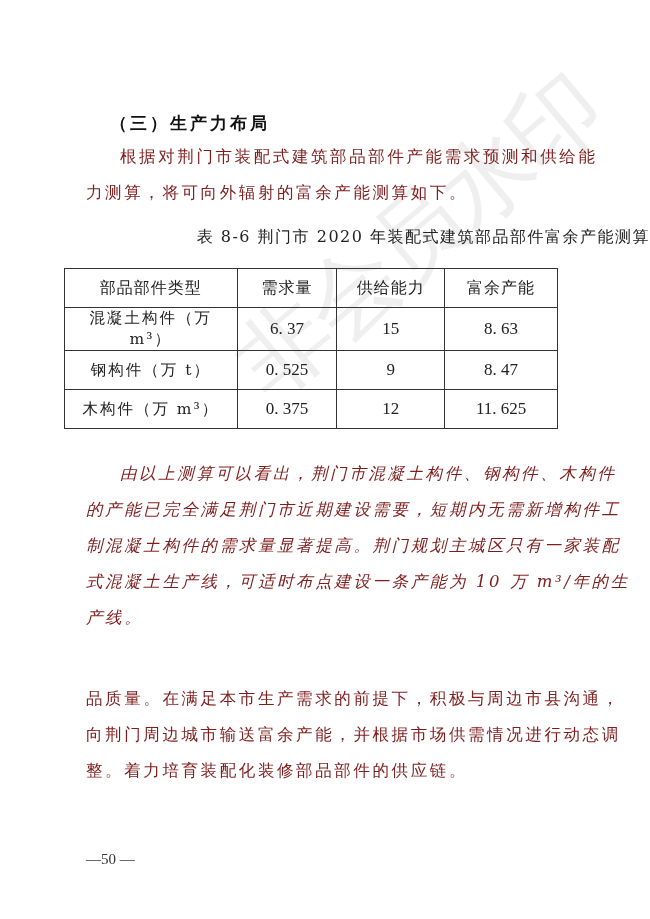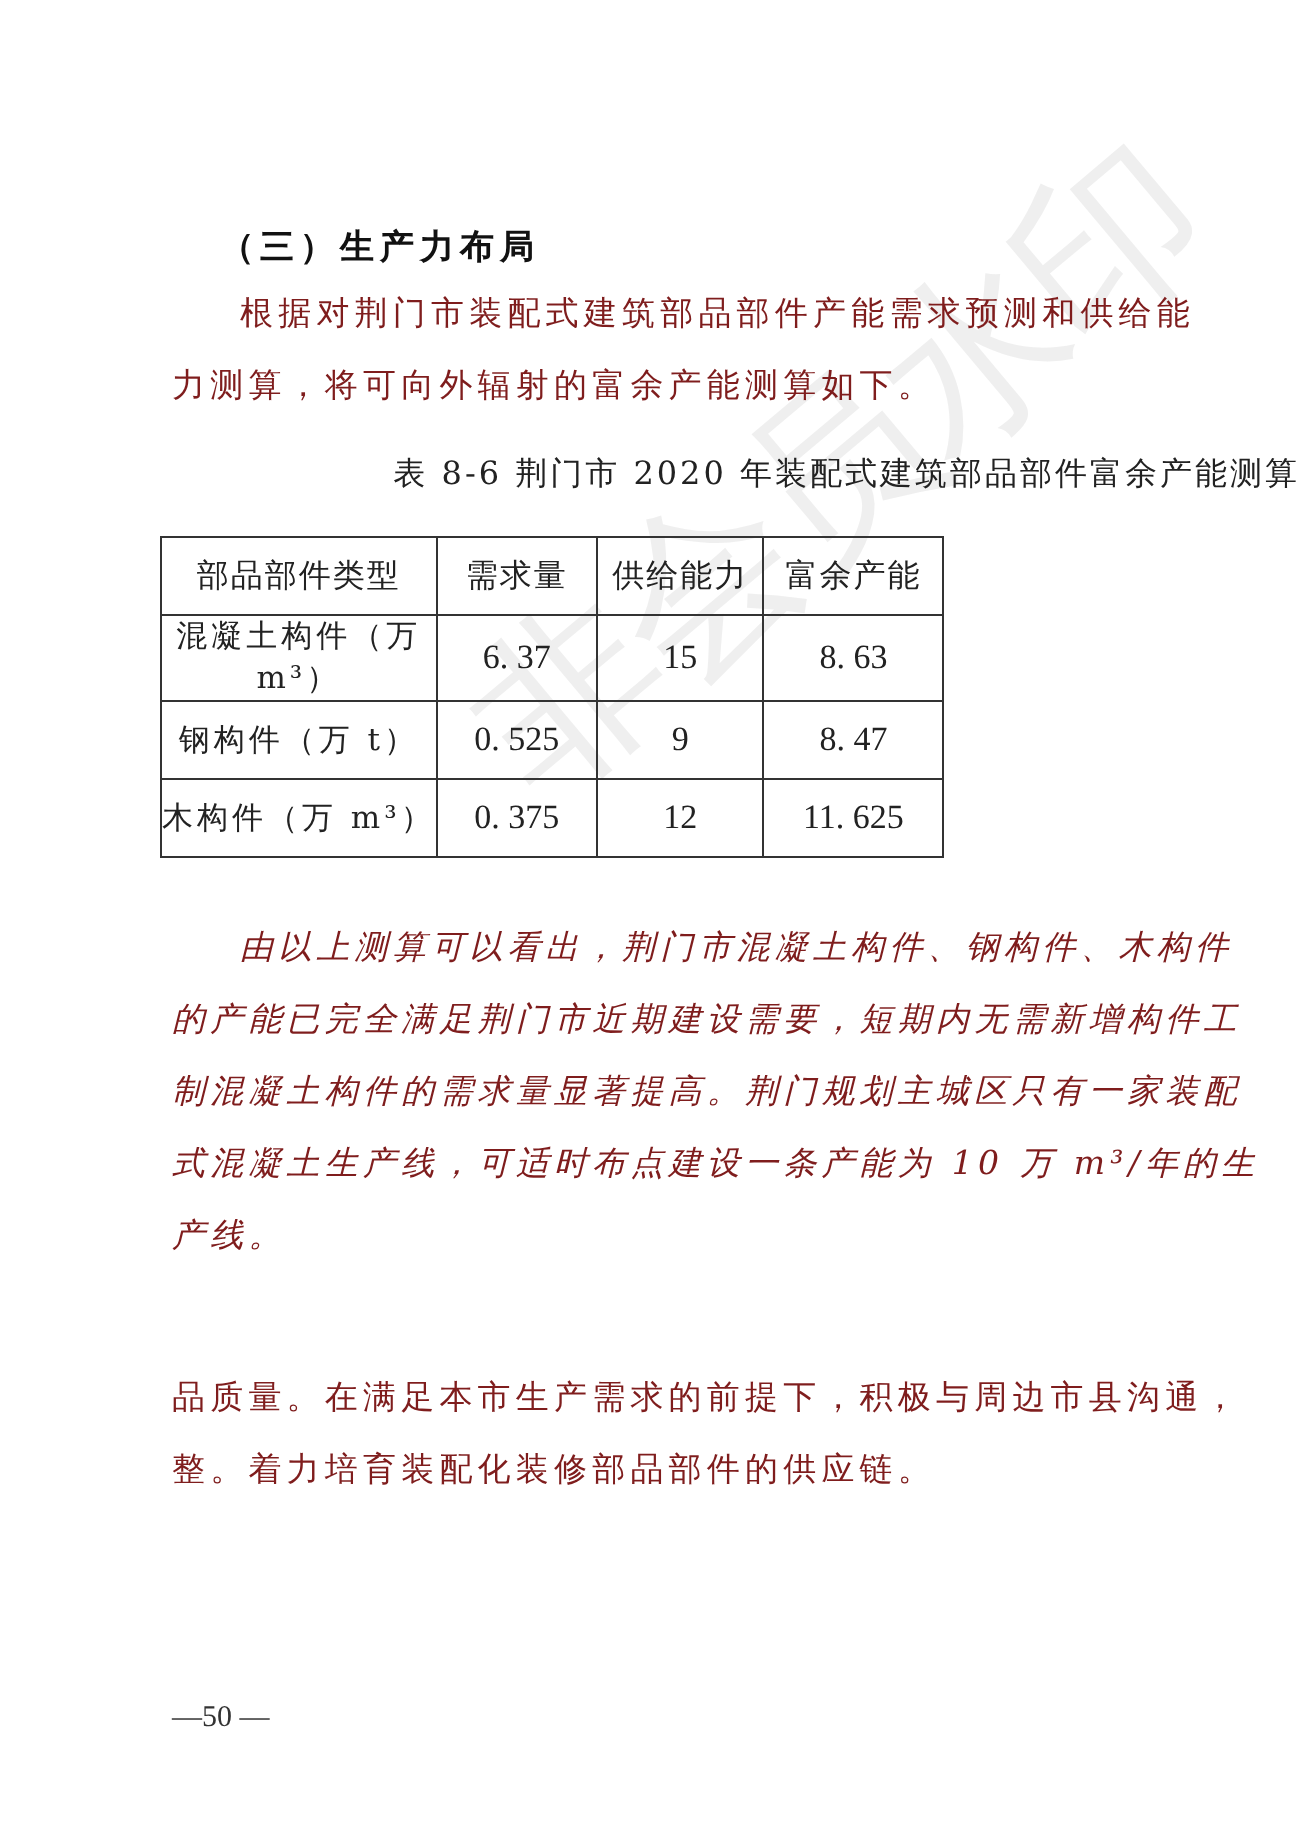--- a/index.html
+++ b/index.html
@@ -7,21 +7,21 @@
          font-family: "DejaVu Serif", "Liberation Serif", serif; color: #222; }
   .page { position: absolute; left: 0; top: 0; width: 650px; height: 919px; }
   .heading { position: absolute; left: 110px; top: 112px; font-size: 17px; font-weight: bold;
              letter-spacing: 3px; color: #111; text-align: right; }
   .para { position: absolute; left: 86px; width: 490px; font-size: 16.5px; line-height: 36px;
           letter-spacing: 2.6px; text-align: justify; color: #7f1d1d; }
   .para .line { display: block; white-space: nowrap; }
   .indent { padding-left: 34px; }
   .caption { position: absolute; left: 0; width: 650px; top: 227px; text-align: right;
              font-size: 16px; letter-spacing: 1.5px; color: #222; }
-  table.data { position: absolute; left: 80px; top: 268px; width: 392px; border-collapse: collapse;
+  table.data { position: absolute; left: 64px; top: 268px; width: 494px; border-collapse: collapse;
                font-size: 15.5px; }
   table.data th, table.data td { border: 1.2px solid #333; text-align: center; height: 38px;
                                  padding: 0; color: #222; }
   table.data th { font-family: "DejaVu Sans", "Liberation Sans", sans-serif; font-weight: normal;
                   font-size: 16px; letter-spacing: 1px; }
   table.data td.label { letter-spacing: 2px; }
   table.data td.num { font-family: "Liberation Serif", serif; font-size: 17px; text-align: center; }
   .watermark { position: absolute; left: 210px; top: 330px; font-family: "DejaVu Sans", sans-serif;
                font-size: 92px; color: rgba(180,180,180,0.22); transform: rotate(-40deg);
                transform-origin: left top; white-space: nowrap; pointer-events: none; letter-spacing: -4px; }
@@ -84,17 +84,18 @@
   <div class="para" style="top:456px;font-style:italic;">
     <span class="line indent">由以上测算可以看出，荆门市混凝土构件、钢构件、木构件</span>
     <span class="line">的产能已完全满足荆门市近期建设需要，短期内无需新增构件工</span>
     <span class="line">制混凝土构件的需求量显著提高。荆门规划主城区只有一家装配</span>
     <span class="line">式混凝土生产线，可适时布点建设一条产能为 10 万 m³/年的生</span>
     <span class="line">产线。</span>
   </div>
 
   <div class="para" style="top:681px;">
     <span class="line">品质量。在满足本市生产需求的前提下，积极与周边市县沟通，</span>
+    <span class="line">向荆门周边城市输送富余产能，并根据市场供需情况进行动态调</span>
     <span class="line">整。着力培育装配化装修部品部件的供应链。</span>
   </div>
 
   <div class="pagenum">—50 —</div>
 </div>
 
 </body></html>

